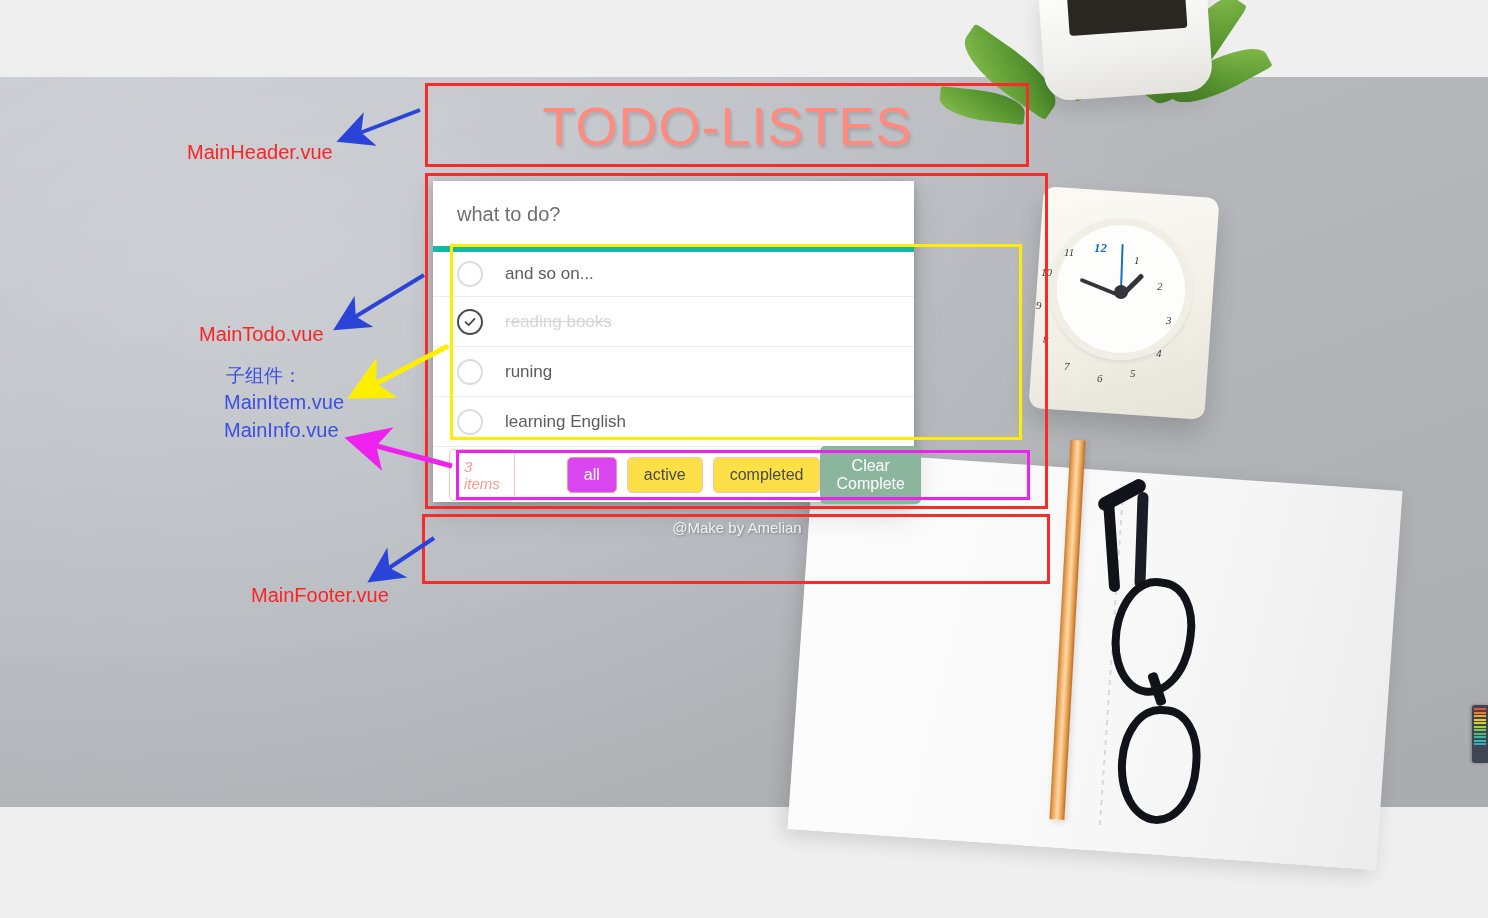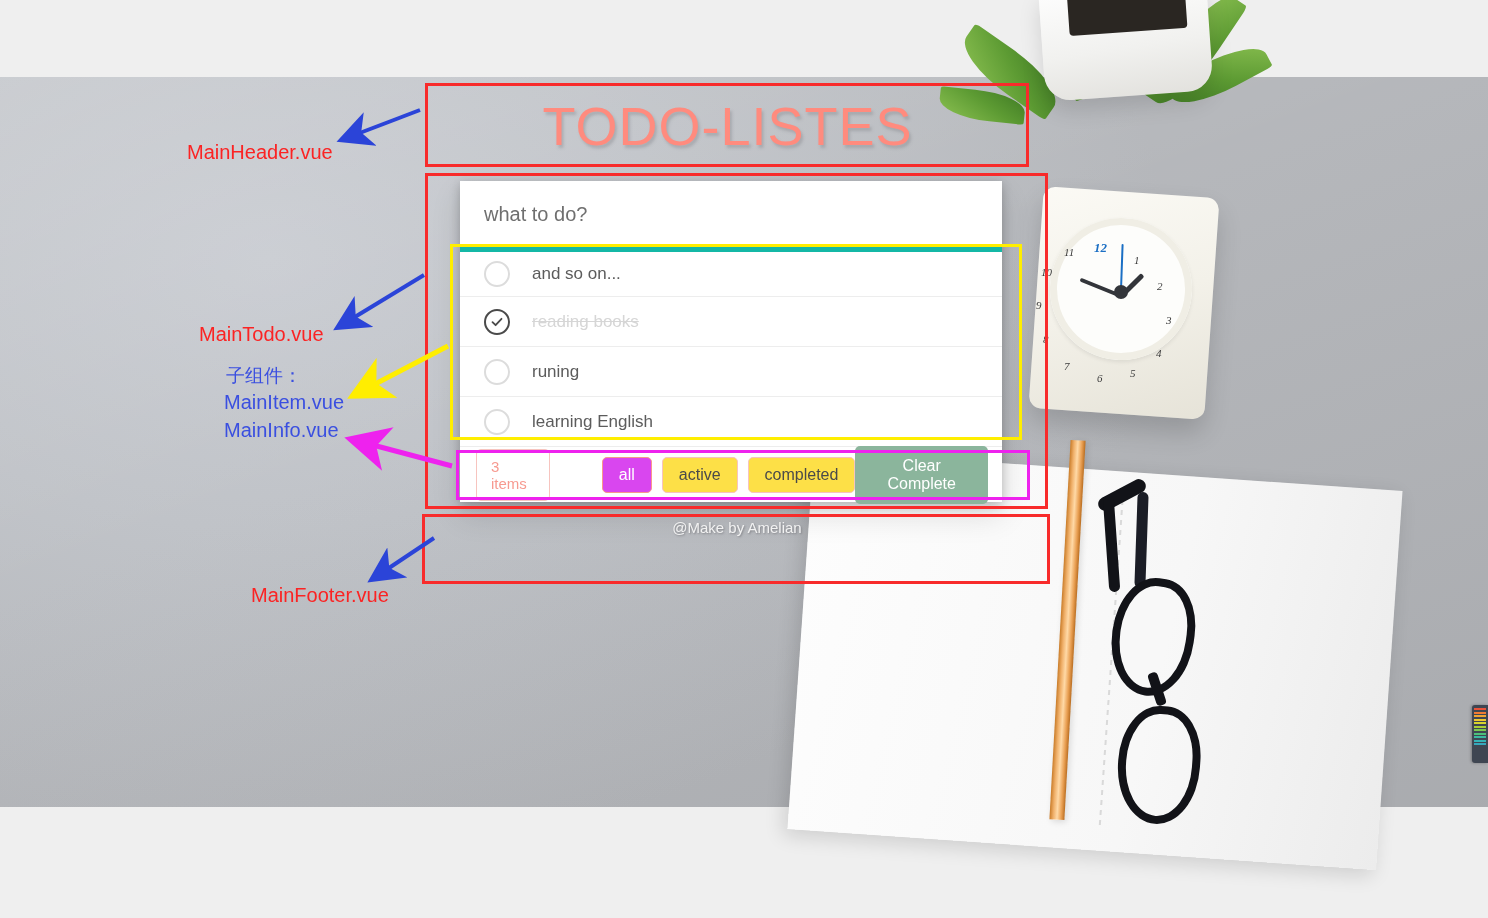--- a/index.html
+++ b/index.html
@@ -156,22 +156,22 @@
     text-align: center;
     font-size: 54px;
     font-weight: 300;
     letter-spacing: 1px;
     color: #ff8b7e;
     text-shadow: 2px 3px 3px rgba(120,120,125,.35);
     font-family: "Liberation Sans", sans-serif;
   }
 
   .card {
-    position: absolute; left: 460px; top: 181px;
-    width: 542px;
+    position: absolute; left: 433px; top: 181px;
+    width: 481px;
     background: #fff;
     box-shadow: 0 3px 10px rgba(0,0,0,.22), 0 14px 28px rgba(0,0,0,.12);
   }
 
   .todo-input {
     display: block;
     width: 100%;
     border: none;
     outline: none;
     padding: 22px 24px 20px 24px;
@@ -220,20 +220,21 @@
     border-top: 1px solid #ededed;
     background: #fff;
   }
   .count-pill {
     border: 1px solid #f7c4bf;
     border-radius: 5px;
     padding: 8px 14px;
     font-size: 15px;
     color: #f79a90;
     background: #fff;
+    font-style: italic;
   }
   .filters { display: flex; gap: 10px; margin-left: 52px; }
   .filter-btn {
     border: 1px solid #f7c4bf;
     border-radius: 5px;
     padding: 8px 16px;
     font-size: 16px;
     color: #4a4a4a;
     background: #fde047;
     cursor: pointer;

